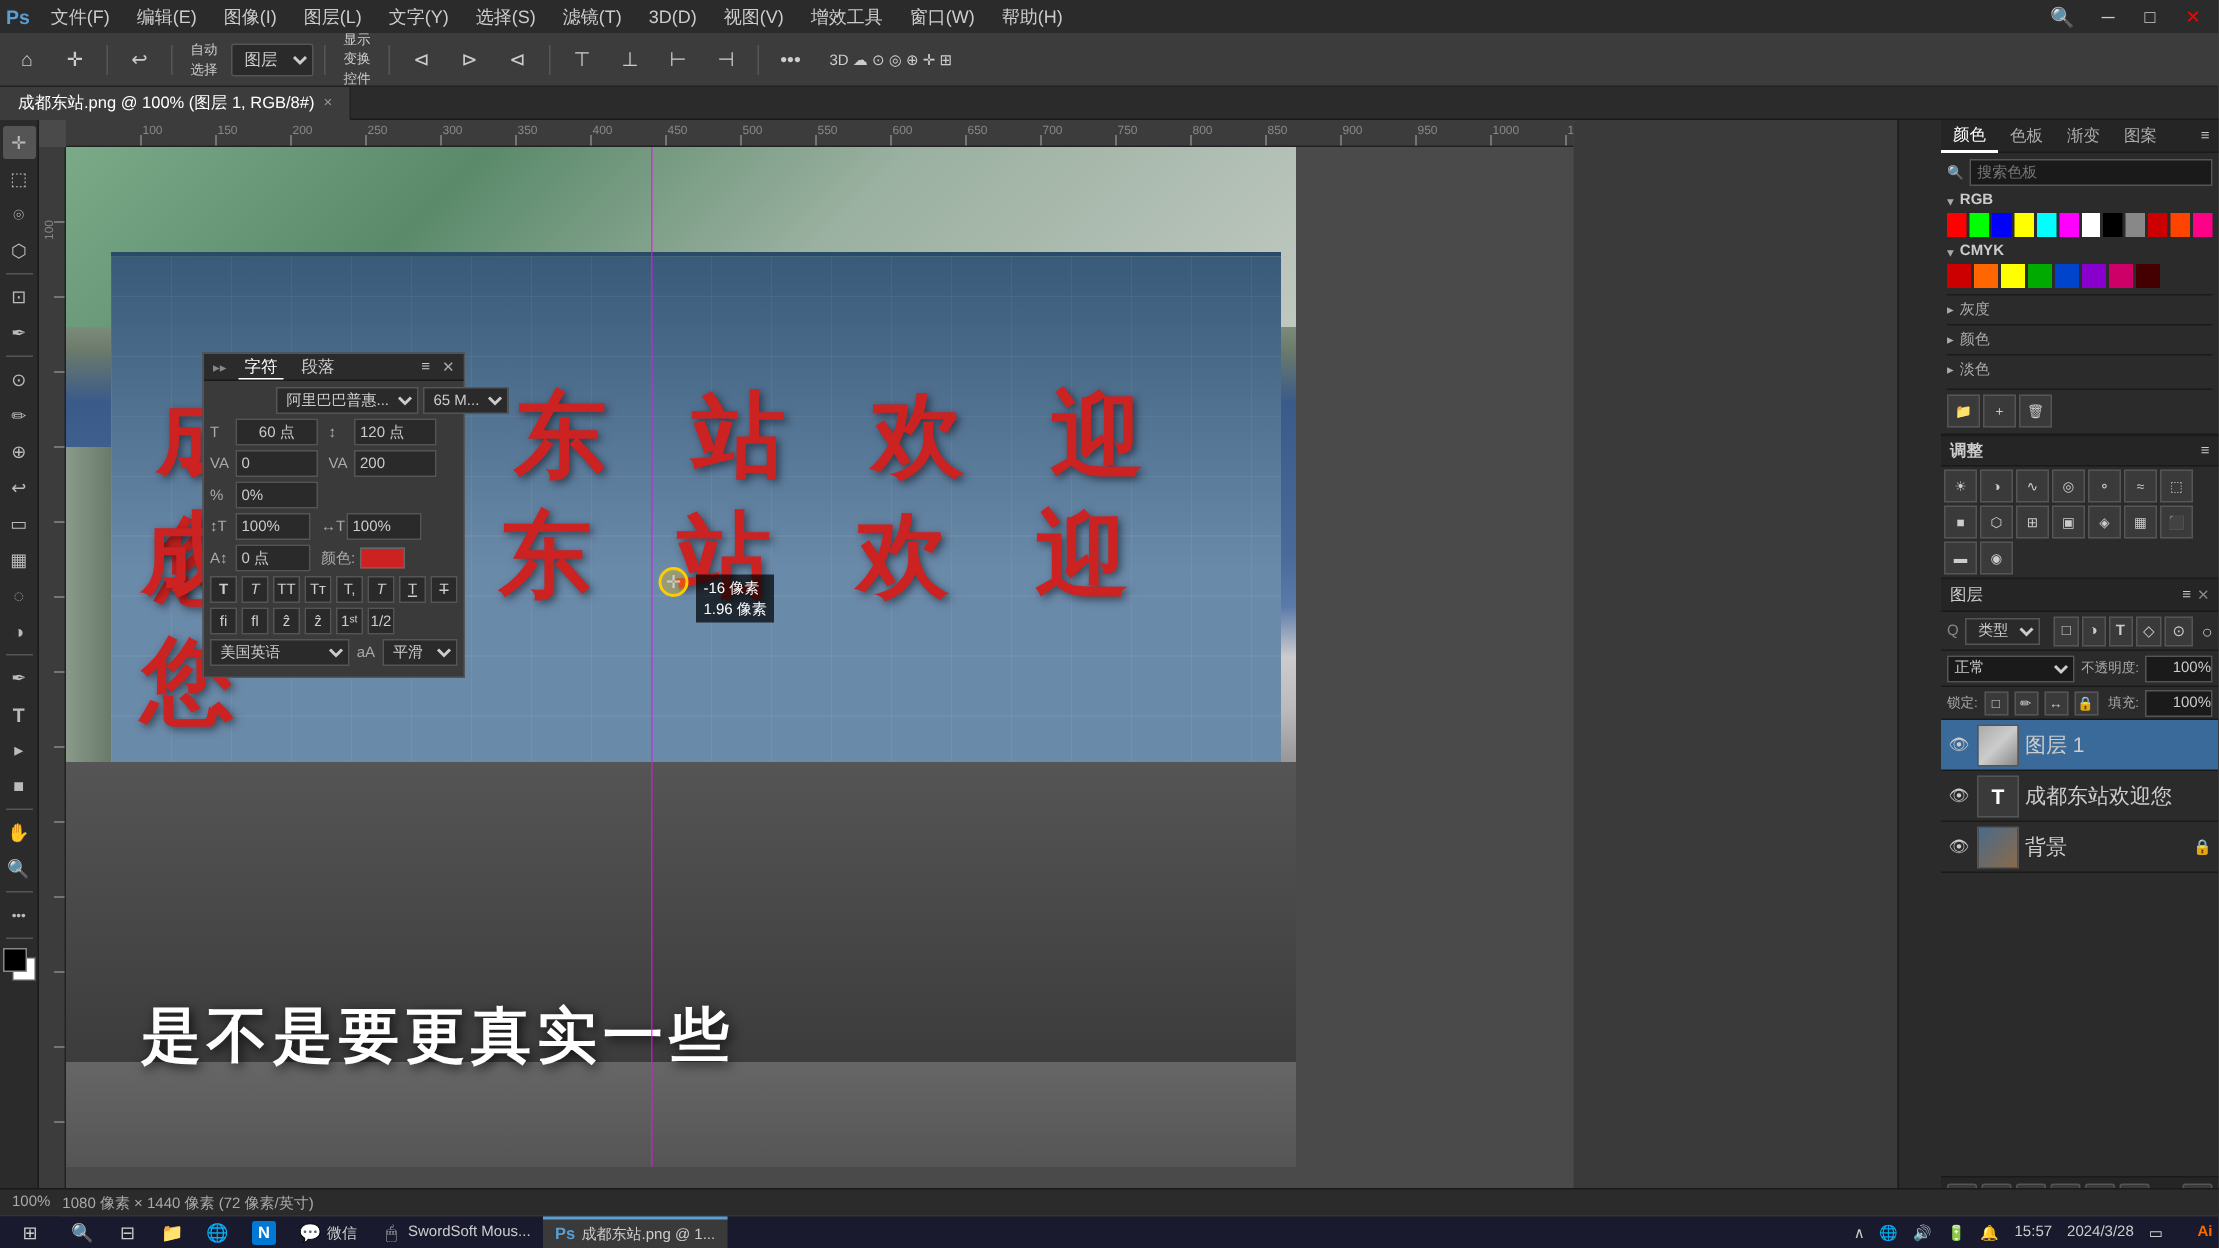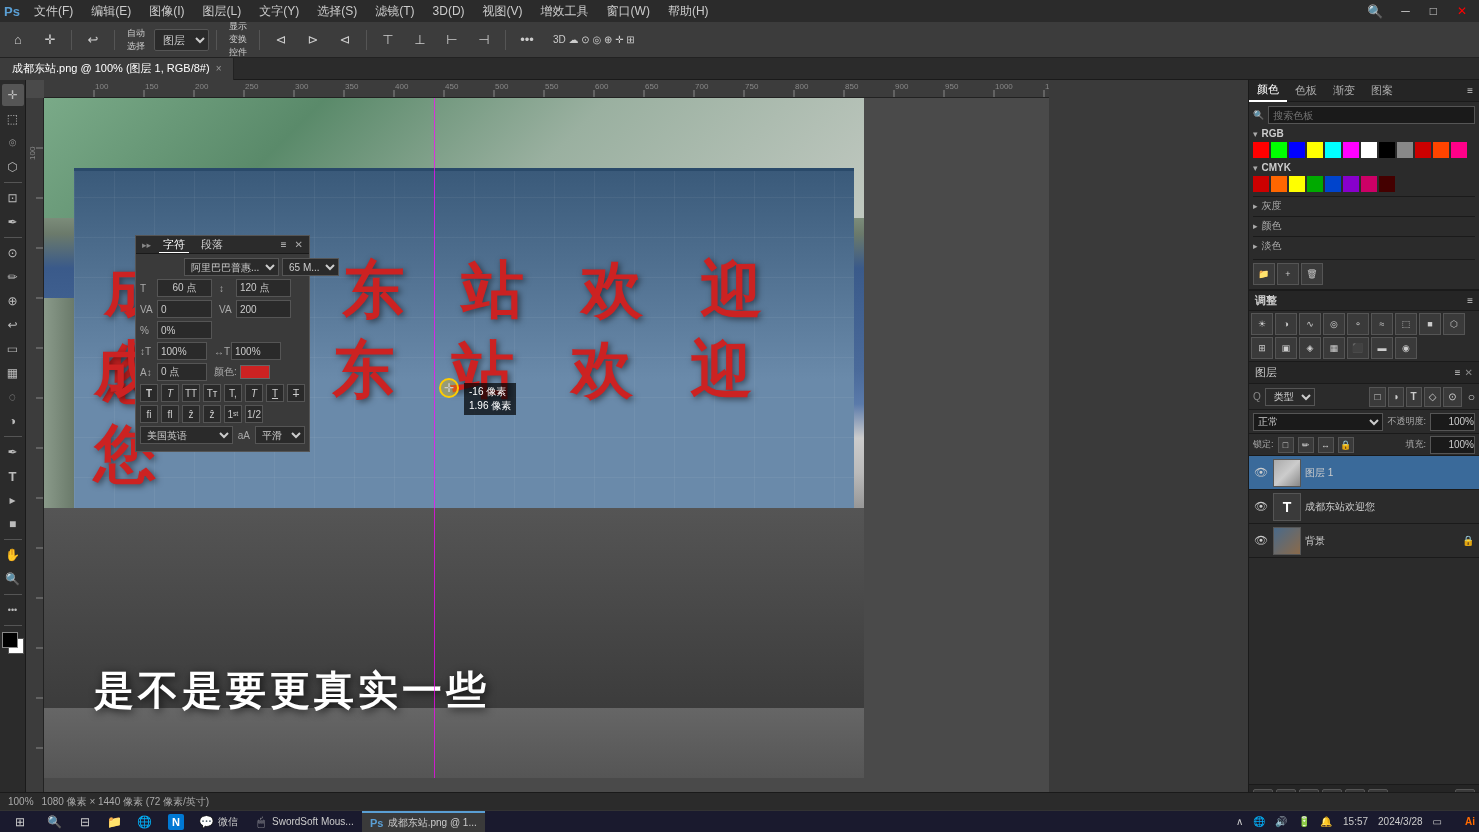--- a/index.html
+++ b/index.html
@@ -226,21 +226,21 @@
     .layers-list { flex: 1; overflow-y: auto; }
     .layer-item {
       height: 34px; display: flex; align-items: center; padding: 0 4px; gap: 4px;
       cursor: pointer; border-bottom: 1px solid #1a1a1a;
     }
     .layer-item.active { background: #3a6a9a; }
     .layer-eye { width: 16px; font-size: 11px; cursor: pointer; text-align: center; }
     .layer-thumb {
       width: 28px; height: 28px; border: 1px solid #555; background: #4a4a4a; flex-shrink: 0;
     }
-    .layer-name { font-size: 10px; flex: 1; }
+    .layer-name { font-size: 14px; flex: 1; }
     .layer-lock { font-size: 10px; color: #888; }
     .t-thumb { background: #3a3a3a; display: flex; align-items: center; justify-content: center; color: #fff; font-size: 14px; font-weight: bold; }
     .img-thumb { background: linear-gradient(135deg, #4a6a8a, #8a6a4a); }
 
     
     #layers-bottom {
       height: 26px; background: #252525; display: flex; align-items: center;
       padding: 0 4px; gap: 3px; border-top: 1px solid #1a1a1a;
     }
     .lb-btn {
@@ -569,21 +569,21 @@
           <option>美国英语</option>
         </select>
         <span style="font-size:10px; color:#aaa; margin:0 2px;">aA</span>
         <select class="panel-select" style="width:50px;">
           <option>平滑</option>
         </select>
       </div>
     </div>
   </div>
 
-  <div style="position:absolute; right:0; top:0; width:231px; bottom:0; display:flex; flex-direction:column; background:#2b2b2b; border-left:1px solid #1a1a1a;">
+  <div style="position:absolute; right:0; top:0; width:214px; bottom:0; display:flex; flex-direction:column; background:#2b2b2b; border-left:1px solid #1a1a1a;padding-left:28px;">
 
     <div style="border-bottom:1px solid #1a1a1a;">
       <div id="right-panel-tabs">
         <span class="rp-tab active">颜色</span>
         <span class="rp-tab">色板</span>
         <span class="rp-tab">渐变</span>
         <span class="rp-tab">图案</span>
         <span style="margin-left:auto; padding:0 6px; cursor:pointer; font-size:10px;">≡</span>
       </div>
 

